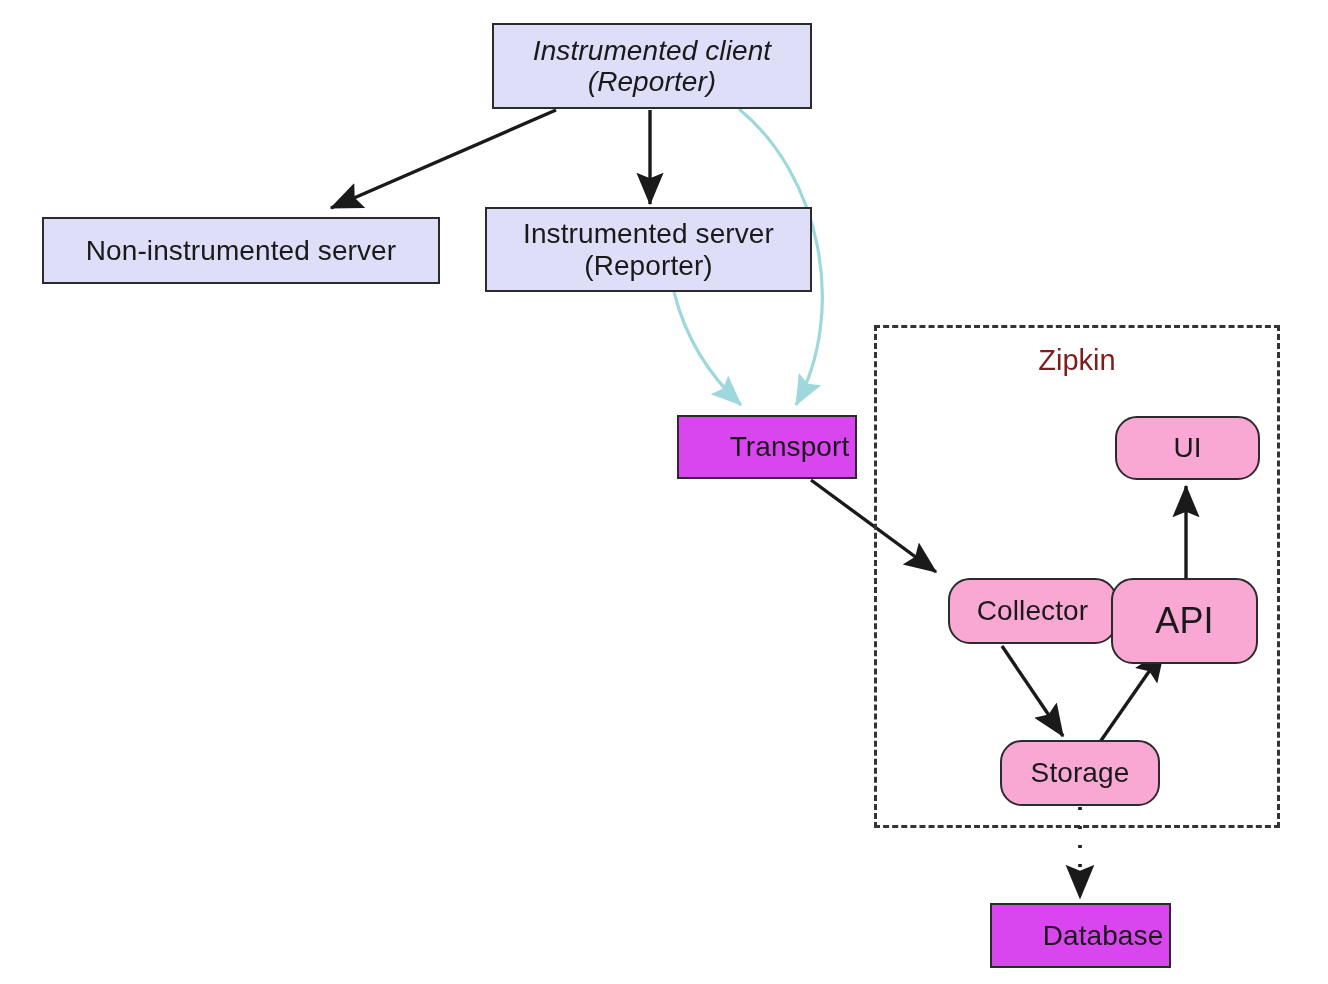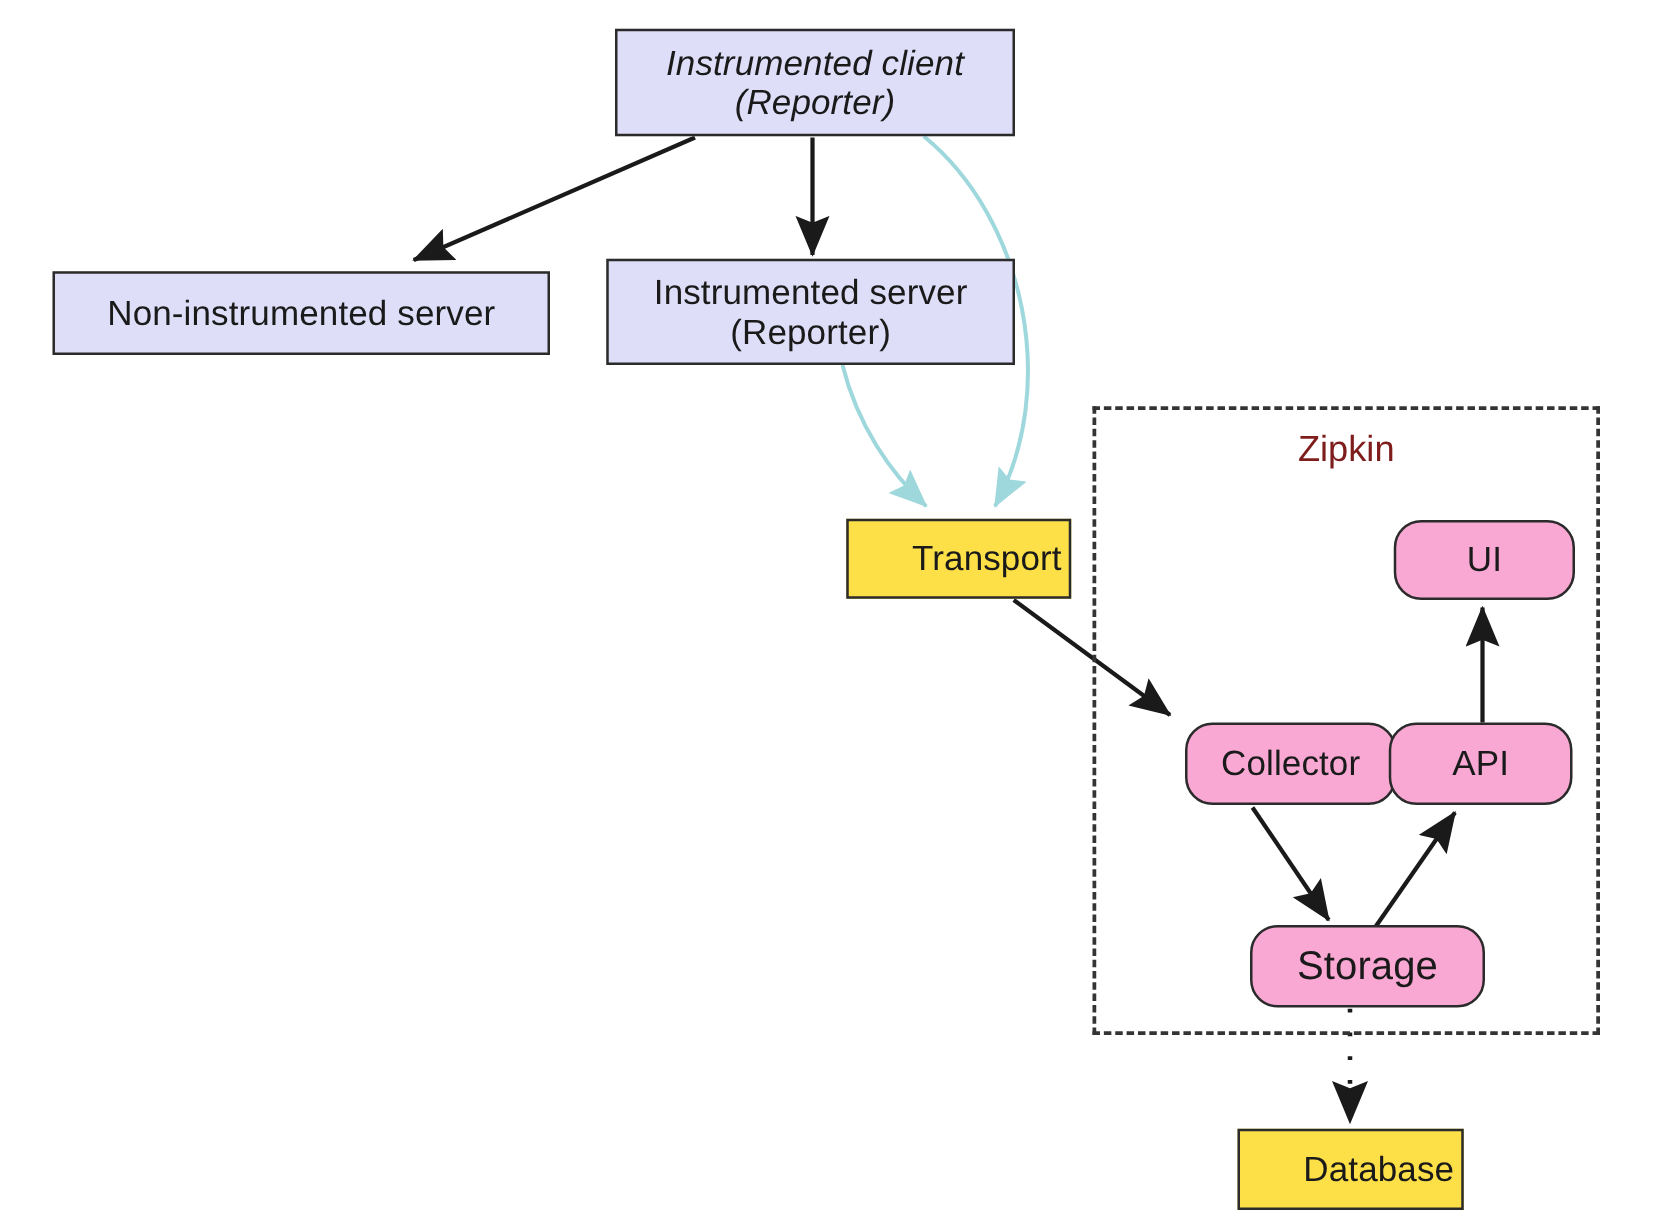--- a/index.html
+++ b/index.html
@@ -33,21 +33,21 @@
     align-items: center;
     justify-content: center;
     text-align: center;
     color: #1a1a1a;
     line-height: 1.12;
     white-space: pre-line;
     letter-spacing: 0.1px;
   }
   .node.lavender { background: #dedef8; }
   .node.green    { background: #f9a8d4; border-radius: 22px; }
-  .node.white    { background: #fde047; padding-left: 45px; }
+  .node.white    { background: #d946ef; padding-left: 45px; }
 
   .group-box {
     position: absolute;
     box-sizing: border-box;
     border: 3px dashed #343434;
     background: transparent;
   }
   .group-label {
     position: absolute;
     color: #7f1d1d;
@@ -98,19 +98,19 @@
 
   <div class="node lavender" style="left:485px; top:207px; width:327px; height:85px; font-size:28px;">Instrumented server
 (Reporter)</div>
 
   <div class="node white" style="left:677px; top:415px; width:180px; height:64px; font-size:28px;">Transport</div>
 
   <div class="node green" style="left:1115px; top:416px; width:145px; height:64px; font-size:28px;">UI</div>
 
   <div class="node green" style="left:948px; top:578px; width:169px; height:66px; font-size:28px;">Collector</div>
 
-  <div class="node green" style="left:1111px; top:578px; width:147px; height:66px; font-size:28px;">API</div>
+  <div class="node green" style="left:1111px; top:578px; width:147px; height:86px; font-size:36px;">API</div>
 
-  <div class="node green" style="left:1000px; top:740px; width:188px; height:66px; font-size:32px;">Storage</div>
+  <div class="node green" style="left:1000px; top:740px; width:160px; height:66px; font-size:28px;">Storage</div>
 
   <div class="node white" style="left:990px; top:903px; width:181px; height:65px; font-size:28px;">Database</div>
 
 </div>
 
 </body></html>

